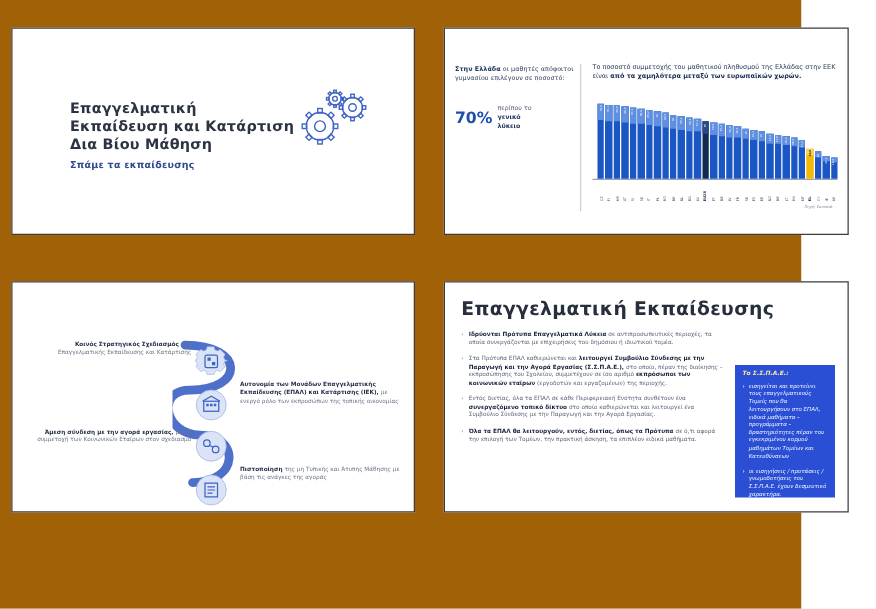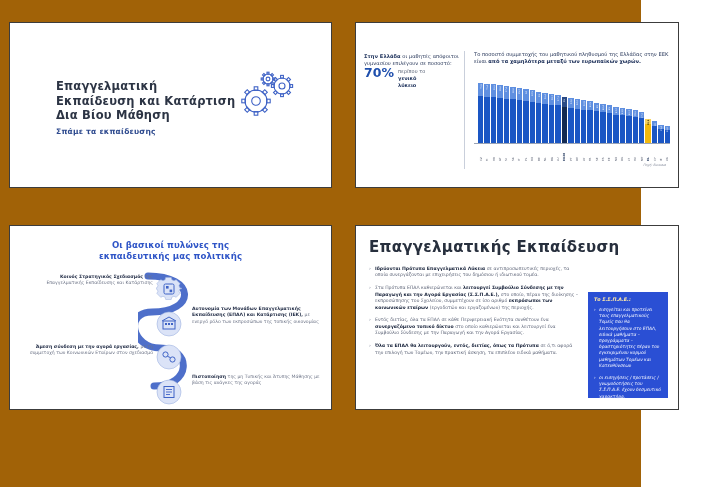--- a/index.html
+++ b/index.html
@@ -46,21 +46,21 @@
 
   
   .s2-left {
     position: absolute; left: 8px; top: 30px; width: 95px;
   }
   .s2-lead {
     color: #2b3a5c; font-size: 5.1px; line-height: 7.2px;
     letter-spacing: 0.05px;
   }
   .s2-lead b { color: #21355e; }
-  .s2-stat { display: flex; align-items: flex-start; margin-top: 0; }
+  .s2-stat { display: flex; align-items: center; margin-top: 16px; }
   .s2-pct {
     color: #1f4fad; font-weight: bold; font-size: 12.5px;
     line-height: 12px; width: 34px; flex: none;
   }
   .s2-pcttxt {
     font-size: 5px; line-height: 6.6px; color: #555f73; padding-top: 1px;
   }
   .s2-pcttxt b { color: #21355e; display: block; }
   .s2-divider {
     position: absolute; left: 108px; top: 28px;
@@ -448,22 +448,20 @@
           </div>
           <div class="s2-xtick">
             <span>UK</span>
           </div>
         </div>
       <div class="s2-source">Πηγή: Eurostat</div>
     </div>
   </div>
 
   <div class="slide" id="slide3">
-    <div class="s3-title">Οι βασικοί πυλώνες της
-εκπαιδευτικής μας πολιτικής</div>
     <div class="s3-snake">
       <svg width="70" height="130" viewBox="0 0 70 130">
         <path d="M10 8 C 58 8, 58 44, 14 44 C -14 44, -6 80, 22 80 C 54 80, 54 118, 16 118" fill="none" stroke="#3f63c6" stroke-width="7" stroke-linecap="round" opacity="0.92"></path>
       </svg>
     </div>
 
     <div class="s3-gear" style="left:146px; top:50px;">
       <svg width="26" height="26" viewBox="0 0 26 26">
         <path d="M10 1h6l.7 2.6 2.3 1 2.4-1.2 4.2 4.2-1.2 2.4 1 2.3L28 13v0l-2.6.7-1 2.3 1.2 2.4-4.2 4.2-2.4-1.2-2.3 1L16 25h-6l-.7-2.6-2.3-1L4.6 22.6.4 18.4l1.2-2.4-1-2.3L-2 13l2.6-.7 1-2.3L.4 7.6 4.6 3.4l2.4 1.2 2.3-1z" fill="#dbe3f7" stroke="#9fb3e0" stroke-width="0.6" transform="translate(0.5,0.5) scale(0.92)"></path>
         <rect x="8" y="8" width="10" height="10" rx="1.5" fill="none" stroke="#3f63c6" stroke-width="1"></rect>
@@ -505,21 +503,21 @@
     </div>
     <div class="s3-block s3-left" style="left:18px; top:118px; width:125px;">
       <b>Άμεση σύνδεση με την αγορά εργασίας, </b><span>με τη συμμετοχή των Κοινωνικών Εταίρων στον σχεδιασμό</span>
     </div>
     <div class="s3-block s3-right" style="left:182px; top:148px; width:130px;">
       <b>Πιστοποίηση </b><span>της μη Τυπικής και Άτυπης Μάθησης με βάση τις ανάγκες της αγοράς</span>
     </div>
   </div>
 
   <div class="slide" id="slide4">
-    <div class="s4-title">Επαγγελματικής Εκπαίδευση</div>
+    <div class="s4-title">Επαγγελματική Εκπαίδευσης</div>
     <div class="s4-bullets" id="s4bullets">
         <div class="s4-b">
           <div class="s4-dot">›</div>
           <div class="s4-txt"><b>Ιδρύονται Πρότυπα Επαγγελματικά Λύκεια </b><span>σε αντιπροσωπευτικές περιοχές, τα οποία  συνεργάζονται με επιχειρήσεις του δημόσιου ή ιδιωτικού τομέα.</span></div>
         </div>
         <div class="s4-b">
           <div class="s4-dot">›</div>
           <div class="s4-txt"><span>Στα Πρότυπα ΕΠΑΛ καθιερώνεται και </span><b>λειτουργεί Συμβούλιο Σύνδεσης με την Παραγωγή και την Αγορά Εργασίας (Σ.Σ.Π.Α.Ε.), </b><span>στο οποίο, πέραν της διοίκησης – εκπροσώπησης του Σχολείου, συμμετέχουν σε ίσο αριθμό </span><b>εκπρόσωποι των κοινωνικών εταίρων </b><span>(εργοδοτών και εργαζομένων) της περιοχής.</span></div>
         </div>
         <div class="s4-b">

